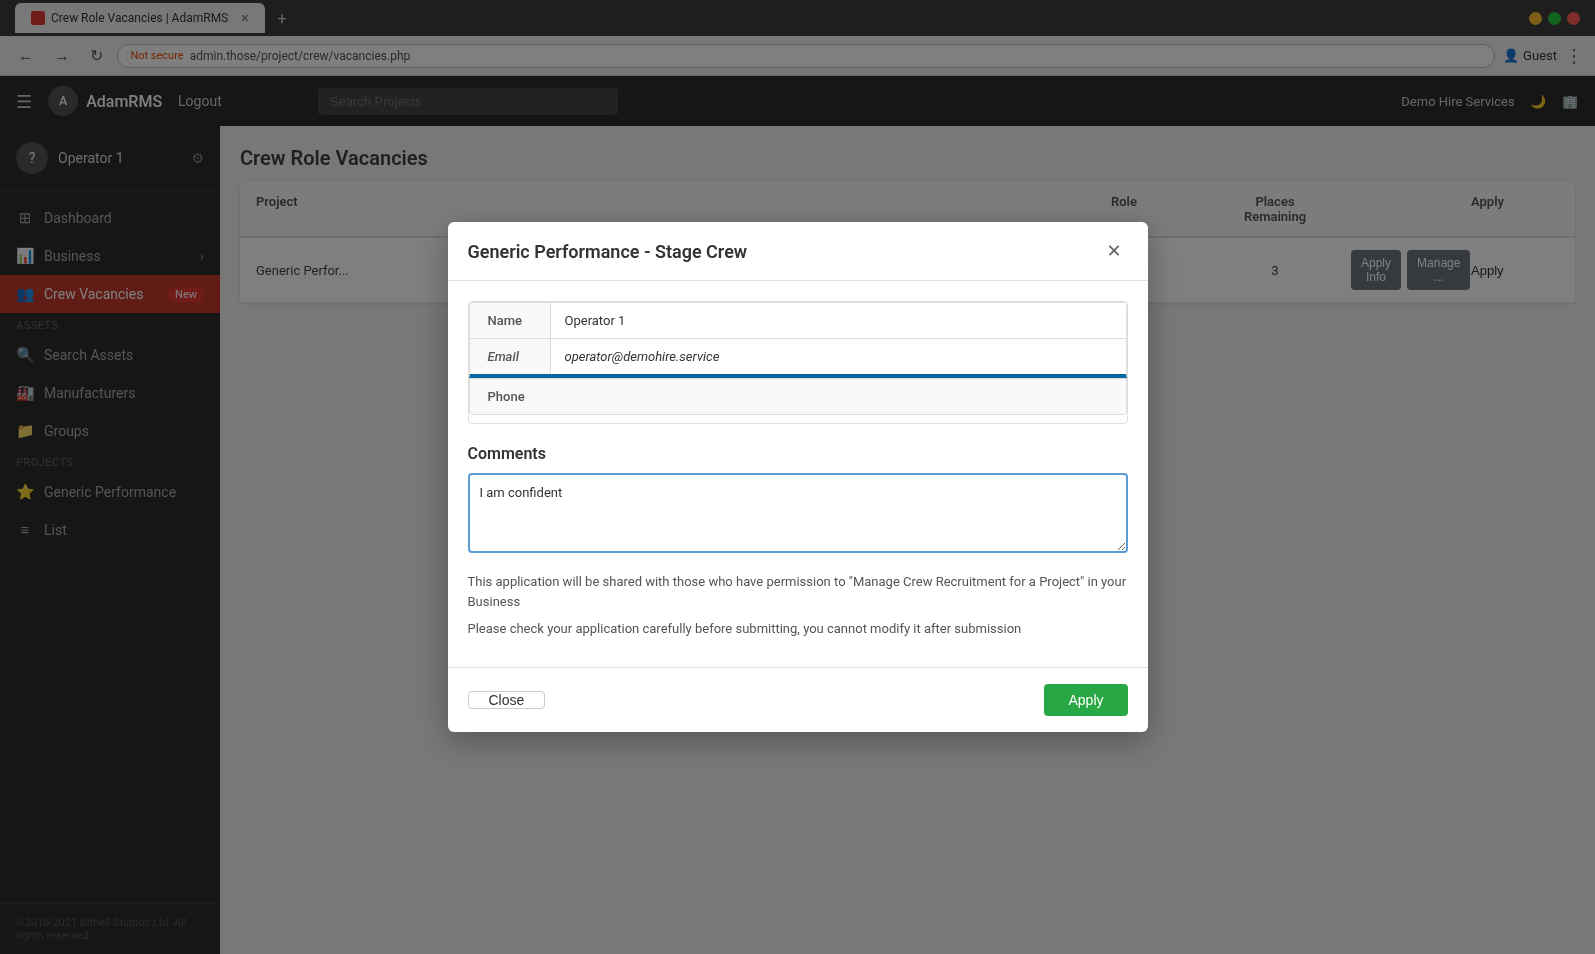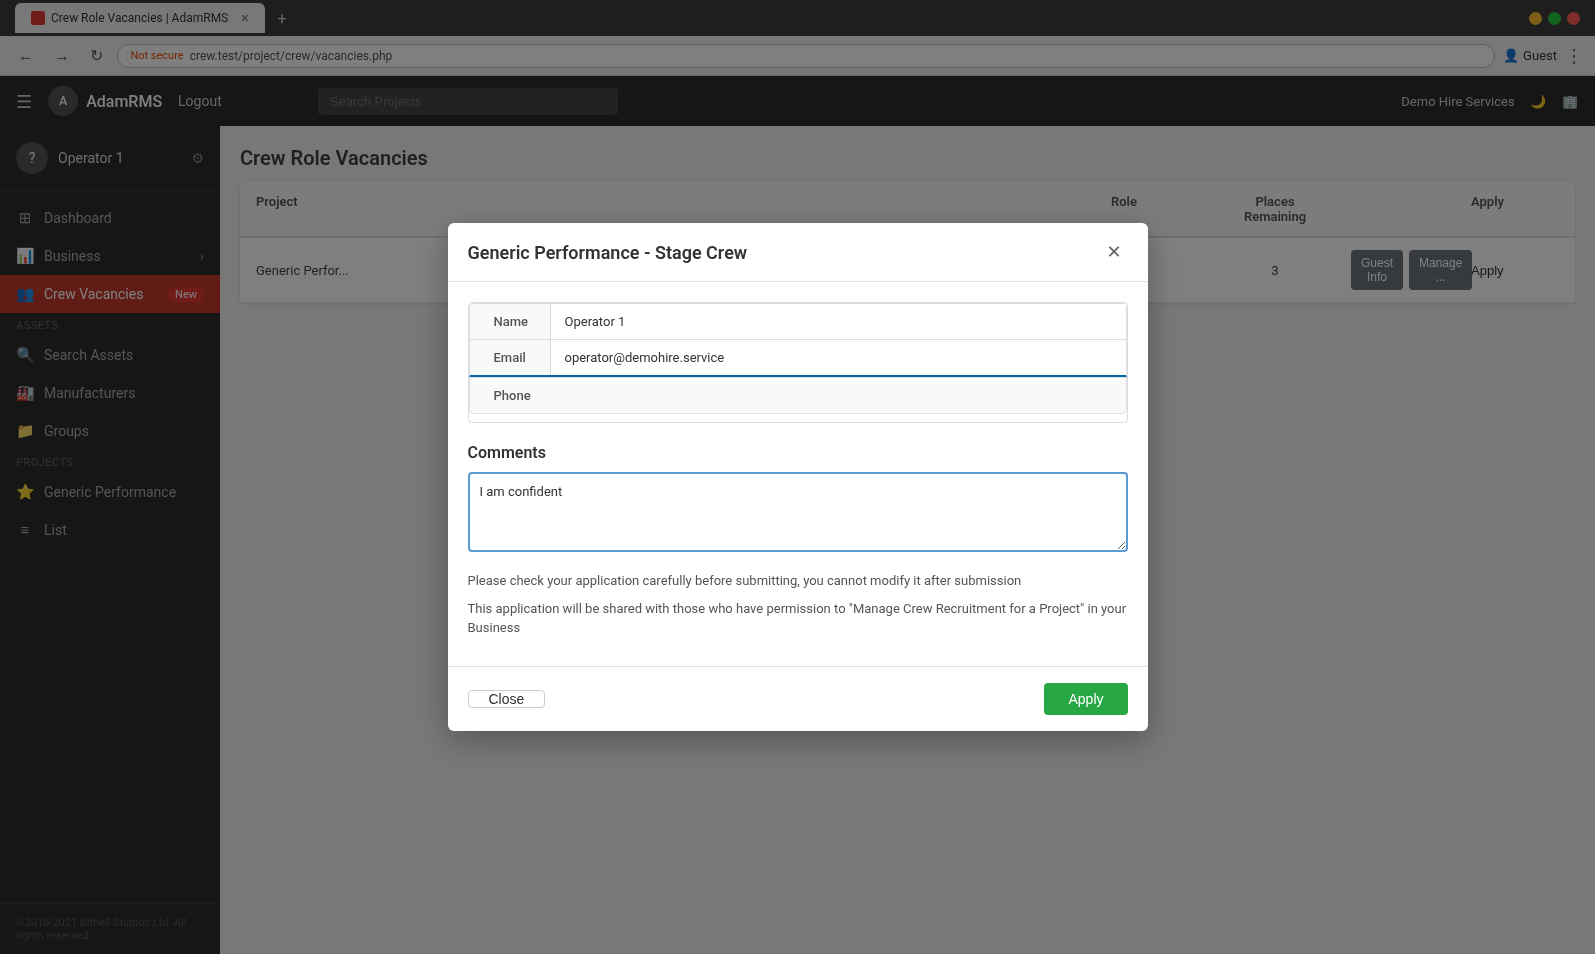--- a/index.html
+++ b/index.html
@@ -73,21 +73,21 @@
     .modal { background: #fff; border-radius: 6px; width: 700px; max-width: 95%; box-shadow: 0 8px 32px rgba(0,0,0,0.3); overflow: hidden; }
     .modal-header { display: flex; align-items: center; justify-content: space-between; padding: 16px 20px; border-bottom: 1px solid #e0e0e0; }
     .modal-title { font-size: 18px; font-weight: 600; color: #333; }
     .modal-close { background: none; border: none; color: #666; font-size: 18px; cursor: pointer; padding: 2px 6px; }
 
     .modal-body { padding: 20px; }
 
     .field-row { display: flex; align-items: center; border: 1px solid #ddd; margin-bottom: -1px; background: #f9f9f9; }
     .field-row:first-child { border-radius: 4px 4px 0 0; }
     .field-row:last-of-type { border-radius: 0 0 4px 4px; margin-bottom: 8px; }
-    .field-label { width: 80px; padding: 10px 24px; color: #555; font-size: 13px; font-weight: 500; flex-shrink: 0; }
+    .field-label { width: 80px; padding: 10px 18px; color: #555; font-size: 13px; font-weight: 500; flex-shrink: 0; }
     .field-value { flex: 1; padding: 10px 14px; color: #333; font-size: 13px; background: #fff; border-left: 1px solid #ddd; }
 
     .comments-label { font-size: 16px; font-weight: 600; color: #333; margin-bottom: 10px; }
     .comments-textarea { width: 100%; border: 2px solid #5b9bd5; border-radius: 4px; padding: 10px; font-size: 13px; color: #333; resize: vertical; min-height: 80px; outline: none; font-family: inherit; }
 
     .modal-notice { margin-top: 16px; color: #555; font-size: 13px; line-height: 1.5; }
     .modal-notice p { margin-bottom: 8px; }
 
     .modal-footer { display: flex; align-items: center; justify-content: space-between; padding: 16px 20px; border-top: 1px solid #e0e0e0; }
     .close-btn { background: #fff; border: 1px solid #ccc; border-radius: 4px; padding: 0 20px; font-size: 14px; color: #333; cursor: pointer; }
@@ -116,21 +116,21 @@
     <span class="win-btn win-close"></span>
   </div>
 </div>
 
 <div class="address-bar-row">
   <button class="nav-btn">←</button>
   <button class="nav-btn">→</button>
   <button class="nav-btn">↻</button>
   <div class="address-bar">
     <span class="warning">Not secure</span>
-    <span class="url">crew.test/project/crew/vacancies.php</span>
+    <span class="url">admin.those/project/crew/vacancies.php</span>
   </div>
   <div class="guest-area">
     <span>👤</span>
     <span>Guest</span>
   </div>
   <span class="browser-menu">⋮</span>
 </div>
 
 <div class="app">
 
@@ -217,21 +217,21 @@
           <div class="th">Role</div>
           <div class="th places-remaining">Places<br>Remaining</div>
           <div class="th"></div>
           <div class="th">Apply</div>
         </div>
         <div class="table-row">
           <div class="td">Generic Perfor...</div>
           <div class="td"></div>
           <div class="td places-remaining">3</div>
           <div class="td" style="display:flex; gap:6px; align-items:center;">
-            <button class="more-info-btn">Guest Info</button>
+            <button class="more-info-btn">Apply Info</button>
             <button class="manage-btn">Manage ...</button>
           </div>
           <div class="td">
             <button class="apply-btn-table">Apply</button>
           </div>
         </div>
       </div>
     </div>
   </div>
 </div>
@@ -243,37 +243,37 @@
       <button class="modal-close">✕</button>
     </div>
 
     <div class="modal-body">
       
       <div style="border: 1px solid #ddd; border-radius: 4px; overflow: hidden; margin-bottom: 20px;">
         <div class="field-row" style="border-bottom: 1px solid #ddd;">
           <div class="field-label">Name</div>
           <div class="field-value">Operator 1</div>
         </div>
-        <div class="field-row" style="border-bottom: 3px solid #0369a1;">
+        <div class="field-row" style="border-bottom: 5px solid #0369a1; font-style: italic;">
           <div class="field-label">Email</div>
           <div class="field-value">operator@demohire.service</div>
         </div>
         <div class="field-row">
           <div class="field-label">Phone</div>
         </div>
       </div>
 
       
       <div class="comments-label">Comments</div>
       <textarea class="comments-textarea" style="">I am confident</textarea>
 
       
       <div class="modal-notice">
+        <p>This application will be shared with those who have permission to "Manage Crew Recruitment for a Project" in your Business</p>
         <p>Please check your application carefully before submitting, you cannot modify it after submission</p>
-        <p>This application will be shared with those who have permission to "Manage Crew Recruitment for a Project" in your Business</p>
       </div>
     </div>
 
     <div class="modal-footer">
       <button class="close-btn">Close</button>
       <button class="apply-btn">Apply</button>
     </div>
   </div>
 </div>
 

